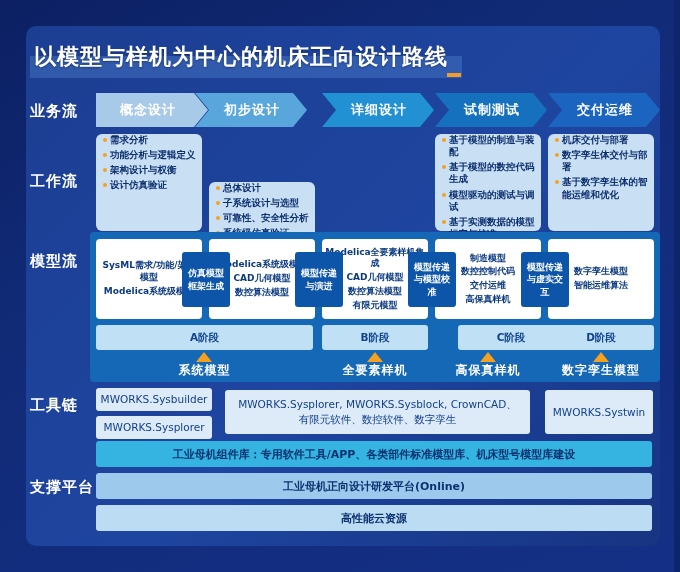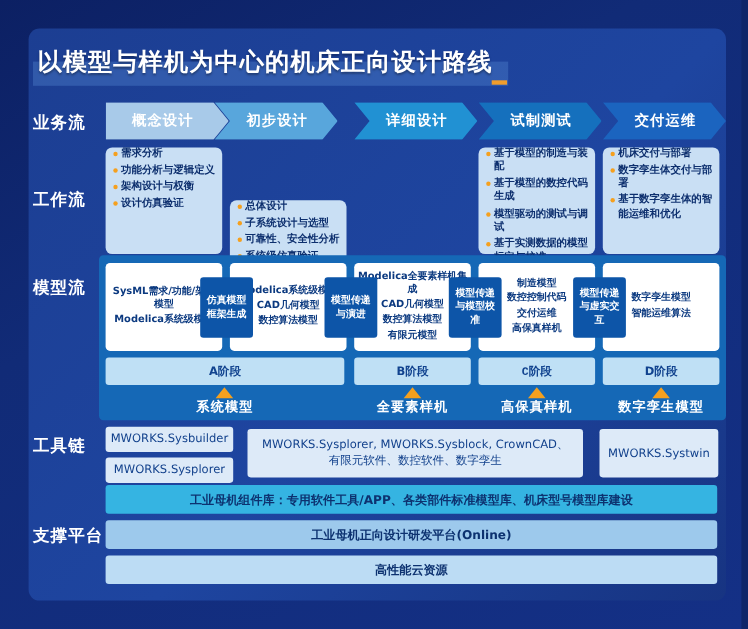--- a/index.html
+++ b/index.html
@@ -200,21 +200,21 @@
     <div class="mline">智能运维算法</div>
   </div>
 
   <div class="conn" style="left:182px;">仿真模型框架生成</div>
   <div class="conn" style="left:295px;">模型传递与演进</div>
   <div class="conn" style="left:408px;">模型传递与模型校准</div>
   <div class="conn" style="left:521px;">模型传递与虚实交互</div>
 
   <div class="phasebar" style="left:96px; width:217px;">A阶段</div>
   <div class="phasebar" style="left:322px; width:106px;">B阶段</div>
-  <div class="phasebar" style="left:435px; width:106px;font-family:Liberation Mono, monospace;">C阶段</div>
+  <div class="phasebar" style="left:458px; width:106px;">C阶段</div>
   <div class="phasebar" style="left:548px; width:106px;">D阶段</div>
 
   <div class="tri" style="left:196px;"></div>
   <div class="tri" style="left:367px;"></div>
   <div class="tri" style="left:480px;"></div>
   <div class="tri" style="left:593px;"></div>
 
   <div class="phlabel" style="left:96px; width:217px;">系统模型</div>
   <div class="phlabel" style="left:322px; width:106px;">全要素样机</div>
   <div class="phlabel" style="left:435px; width:106px;">高保真样机</div>

